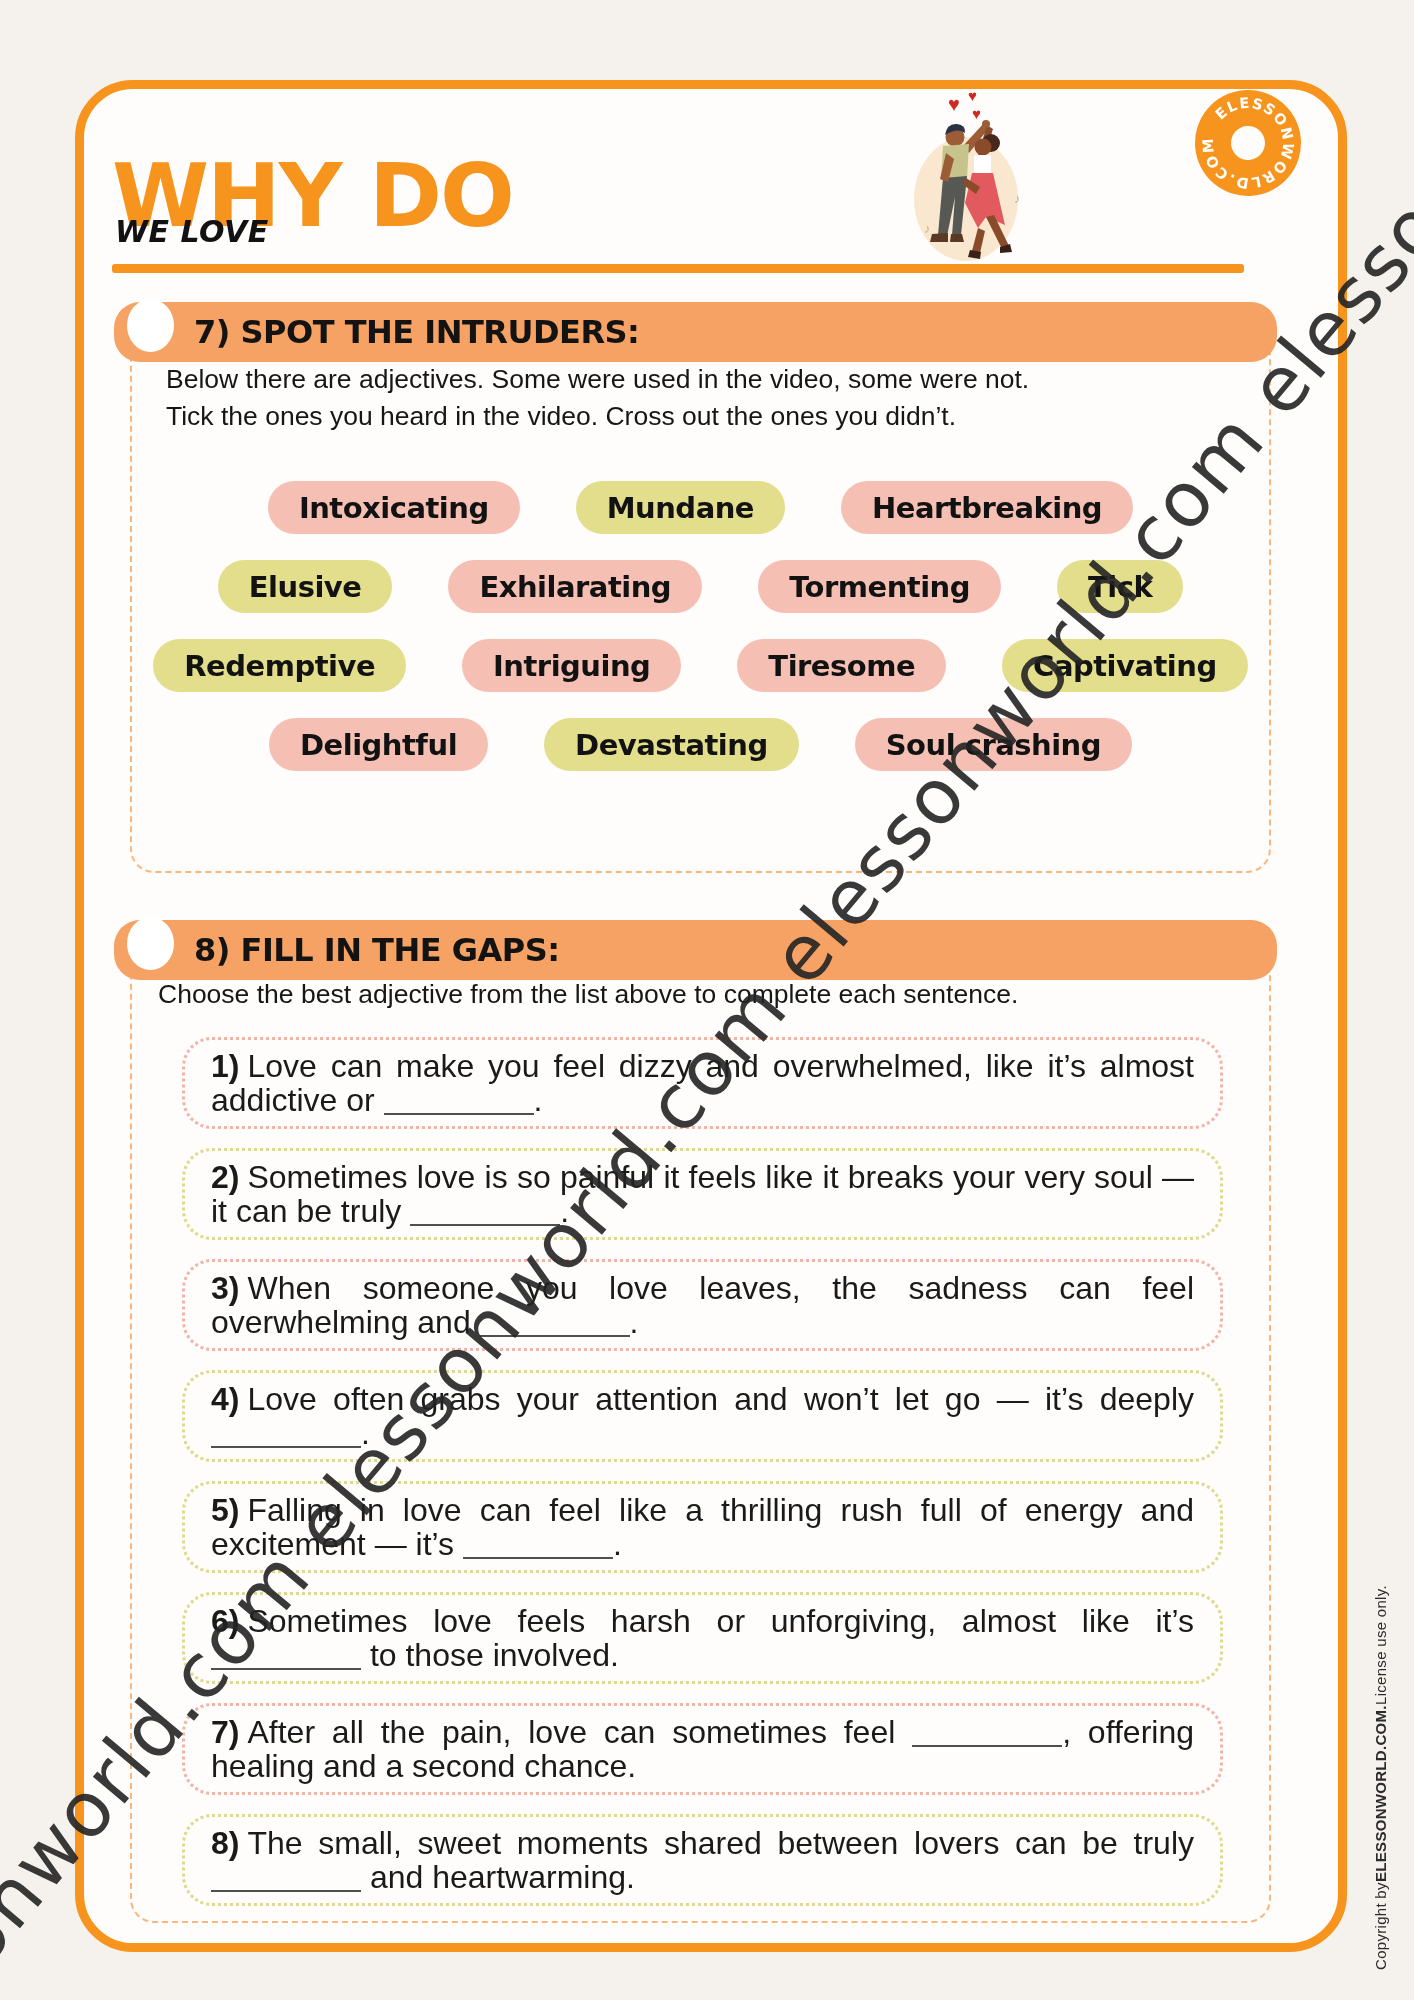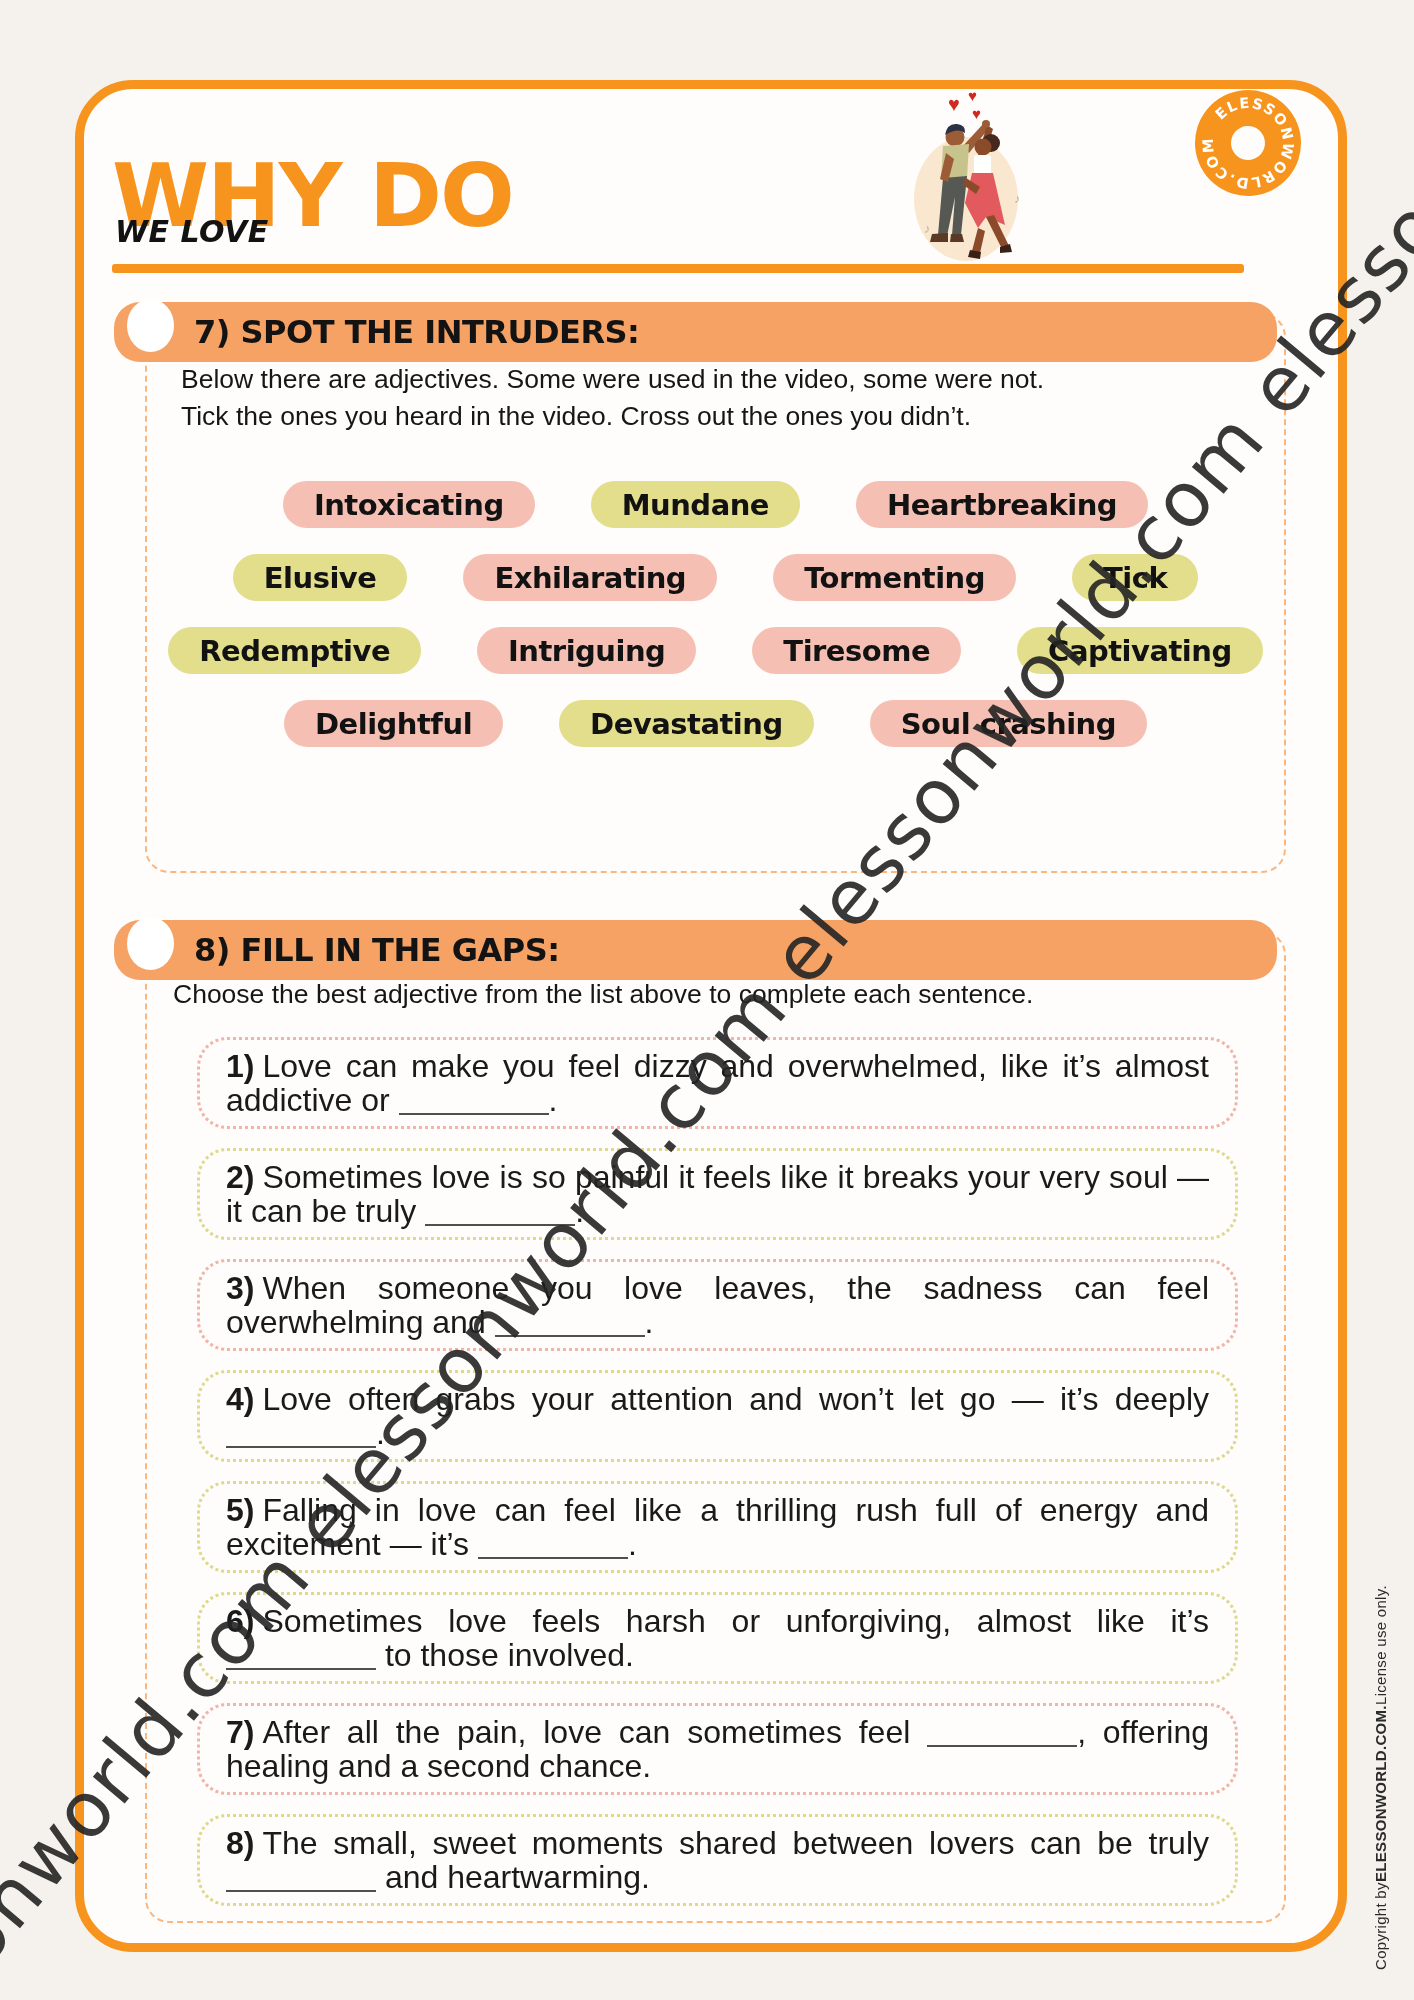--- a/index.html
+++ b/index.html
@@ -22,32 +22,32 @@
 
   
   .secbar{position:absolute;left:30px;width:1163px;height:60px;background:#F5A264;border-radius:26px;
           display:flex;align-items:center;z-index:3;}
   .secbar .dot{position:absolute;left:13px;top:-3px;width:47px;height:53px;background:#fff;border-radius:50%;}
   .secbar .seclabel{margin-left:80px;font-family:"DejaVu Sans",sans-serif;font-weight:700;
           font-size:32px;color:#131313;letter-spacing:-0.5px;}
   .bar7{top:213px;} .bar8{top:831px;}
 
   
-  .secbox{position:absolute;left:61px;width:1141px;box-sizing:border-box;
+  .secbox{position:absolute;left:46px;width:1141px;box-sizing:border-box;
           border:2px dashed #FBB67E;border-radius:24px;background:transparent;z-index:2;}
   .box7{top:224px;height:560px;}
   .box8{top:842px;height:992px;}
 
   .instr{position:absolute;left:34px;top:46px;margin:0;font-size:26.5px;line-height:37px;color:#161616;}
   .instr8{position:absolute;left:26px;top:46px;margin:0;font-size:26.5px;color:#161616;text-align:right;}
 
   
   .pills{position:absolute;left:0;right:0;top:166px;display:flex;flex-direction:column;gap:26px;align-items:center;}
   .pill-row{display:flex;gap:56px;justify-content:center;}
-  .pill{height:47px;padding:0 31px;border-radius:28px;display:flex;align-items:center;
+  .pill{height:53px;padding:0 31px;border-radius:28px;display:flex;align-items:center;
         font-family:"DejaVu Sans",sans-serif;font-weight:700;font-size:29px;color:#121212;letter-spacing:-0.5px;}
   .pill.pink{background:#F5C0B3;}
   .pill.yellow{background:#E2DE8B;}
 
   
   .sentences{position:absolute;left:50px;top:104px;width:1041px;display:flex;flex-direction:column;gap:19px;}
   .sentence{box-sizing:border-box;border:3px dotted #F2B4A6;border-radius:30px;padding:9px 26px;
             font-size:32px;line-height:34px;color:#1a1a1a;text-align:justify;background:#FEFDFC;}
   .sentence.yellow{border-color:#DFD98C;}
   .sentence .num{font-weight:700;margin-right:8px;}

